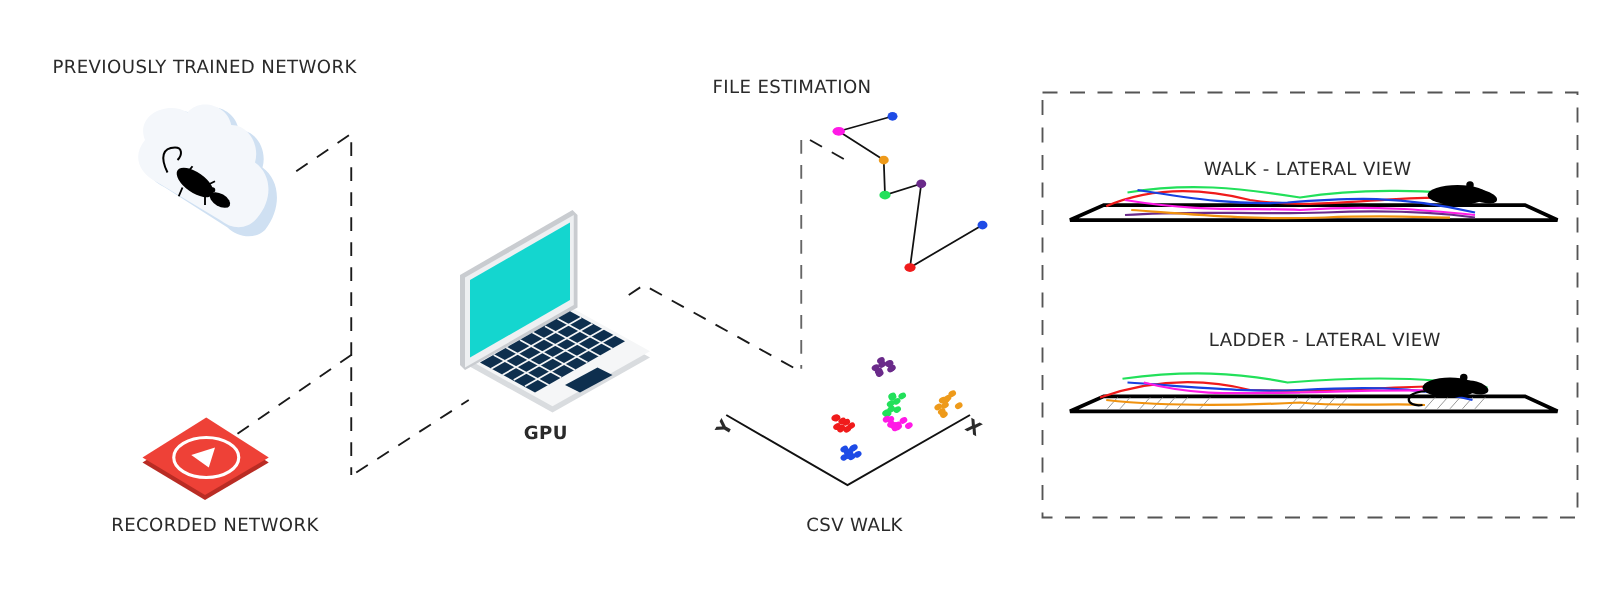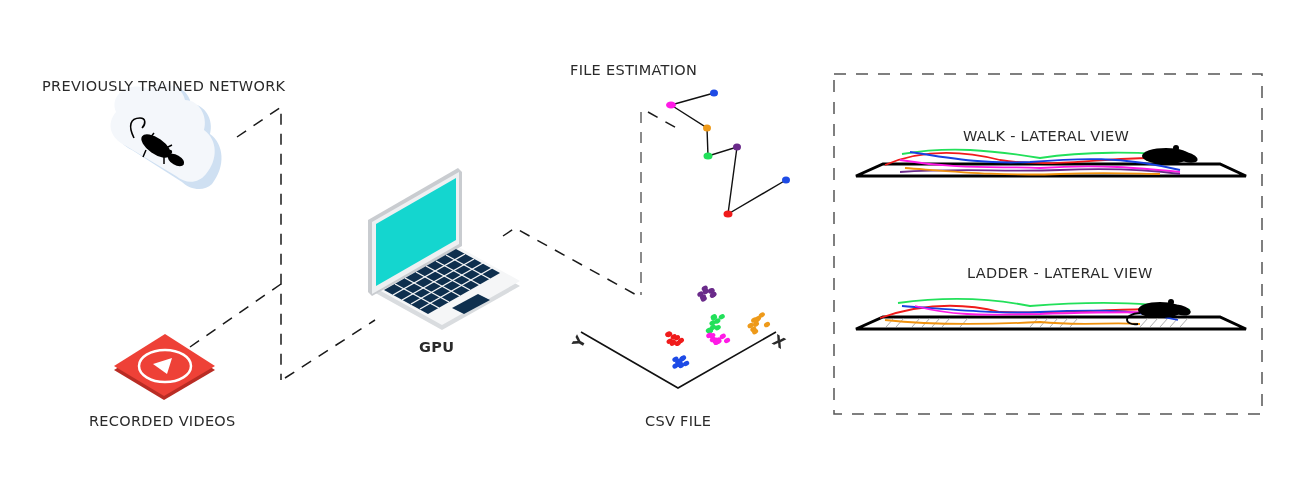--- a/index.html
+++ b/index.html
@@ -202,21 +202,21 @@
       <path d="M885,320 C940,326 1000,324 1040,322 C1080,326 1110,322 1140,324" stroke="#f0920f" stroke-width="1.8" fill="none"></path>
     </g>
   <g>
     <ellipse cx="1160" cy="310" rx="22" ry="8" fill="#000"></ellipse>
     <ellipse cx="1180" cy="310" rx="11" ry="5" transform="rotate(15 1180 310)" fill="#000"></ellipse>
     <circle cx="1171" cy="302" r="3" fill="#000"></circle>
     <path d="M1140,313 C1122,314 1124,326 1138,324" fill="none" stroke="#000" stroke-width="1.8"></path>
   </g>
 </svg>
 
-<div class="label" style="left:42px;top:78px;">PREVIOUSLY TRAINED NETWORK</div>
-<div class="label" style="left:89px;top:413px;">RECORDED VIDEOS</div>
+<div class="label" style="left:42px;top:46px;">PREVIOUSLY TRAINED NETWORK</div>
+<div class="label" style="left:89px;top:413px;">RECORDED NETWORK</div>
 <div class="label" style="left:419px;top:339px;font-weight:bold;">GPU</div>
 <div class="label" style="left:570px;top:62px;">FILE ESTIMATION</div>
-<div class="label" style="left:645px;top:413px;">CSV FILE</div>
+<div class="label" style="left:645px;top:413px;">CSV WALK</div>
 <div class="label" style="left:963px;top:128px;">WALK - LATERAL VIEW</div>
 <div class="label" style="left:967px;top:265px;">LADDER - LATERAL VIEW</div>
 <div class="label" style="left:574px;top:333px;font-weight:bold;transform:rotate(-60deg);font-size:15px;">Y</div>
 <div class="label" style="left:773px;top:333px;font-weight:bold;transform:rotate(30deg);font-size:15px;">X</div>
 
 </body></html>

